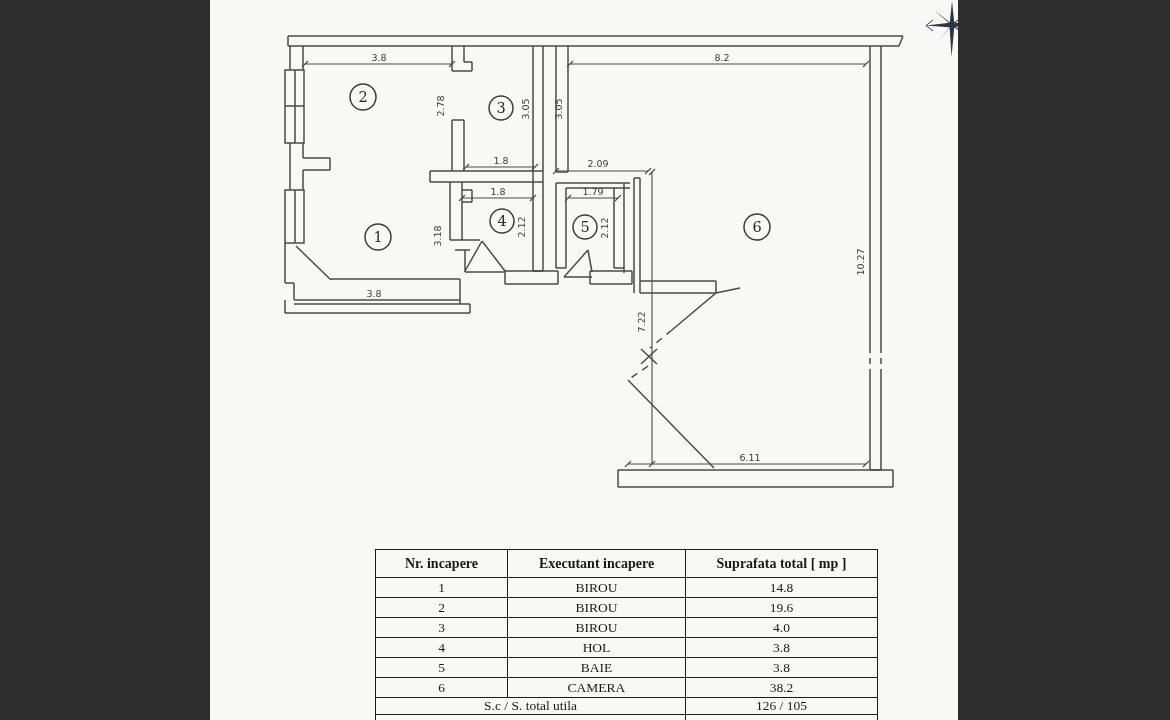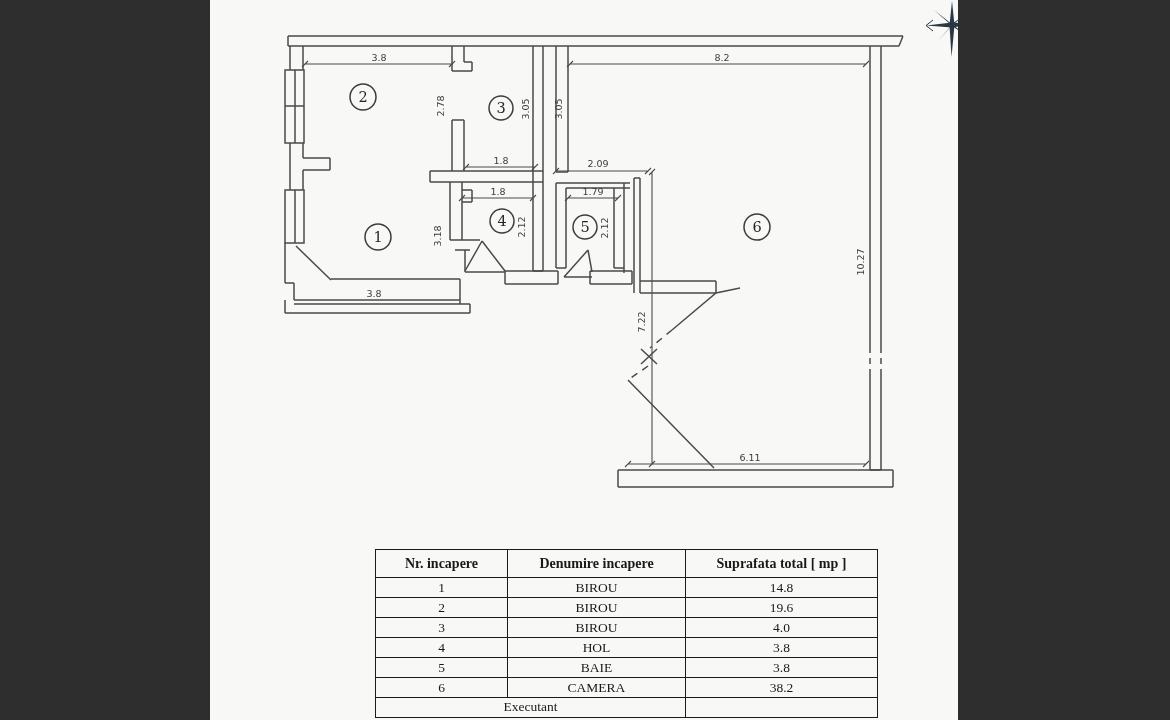--- a/index.html
+++ b/index.html
@@ -155,21 +155,21 @@
 
   <table class="doc-table">
     <colgroup>
         <col style="width:132px">
         <col style="width:178px">
         <col style="width:192px">
       </colgroup>
     <tbody>
         <tr>
       <th>Nr. incapere</th>
-      <th>Denumire incapere</th>
+      <th>Executant incapere</th>
       <th>Suprafata total [ mp ]</th>
     </tr>
     <tr>
       <td>1</td>
       <td>BIROU</td>
       <td>14.8</td>
     </tr>
     <tr>
       <td>2</td>
       <td>BIROU</td>
@@ -188,20 +188,24 @@
     <tr>
       <td>5</td>
       <td>BAIE</td>
       <td>3.8</td>
     </tr>
     <tr>
       <td>6</td>
       <td>CAMERA</td>
       <td>38.2</td>
     </tr>
+    <tr class="total-row">
+      <td colspan="2">S.c / S. total utila</td>
+      <td>126 / 105</td>
+    </tr>
     <tr class="partial-row">
       <td colspan="2">Executant</td>
       <td></td>
     </tr>
   </tbody>
     </table>
 
   <div class="band band-left"></div>
   <div class="band band-right"></div>
 </div>

